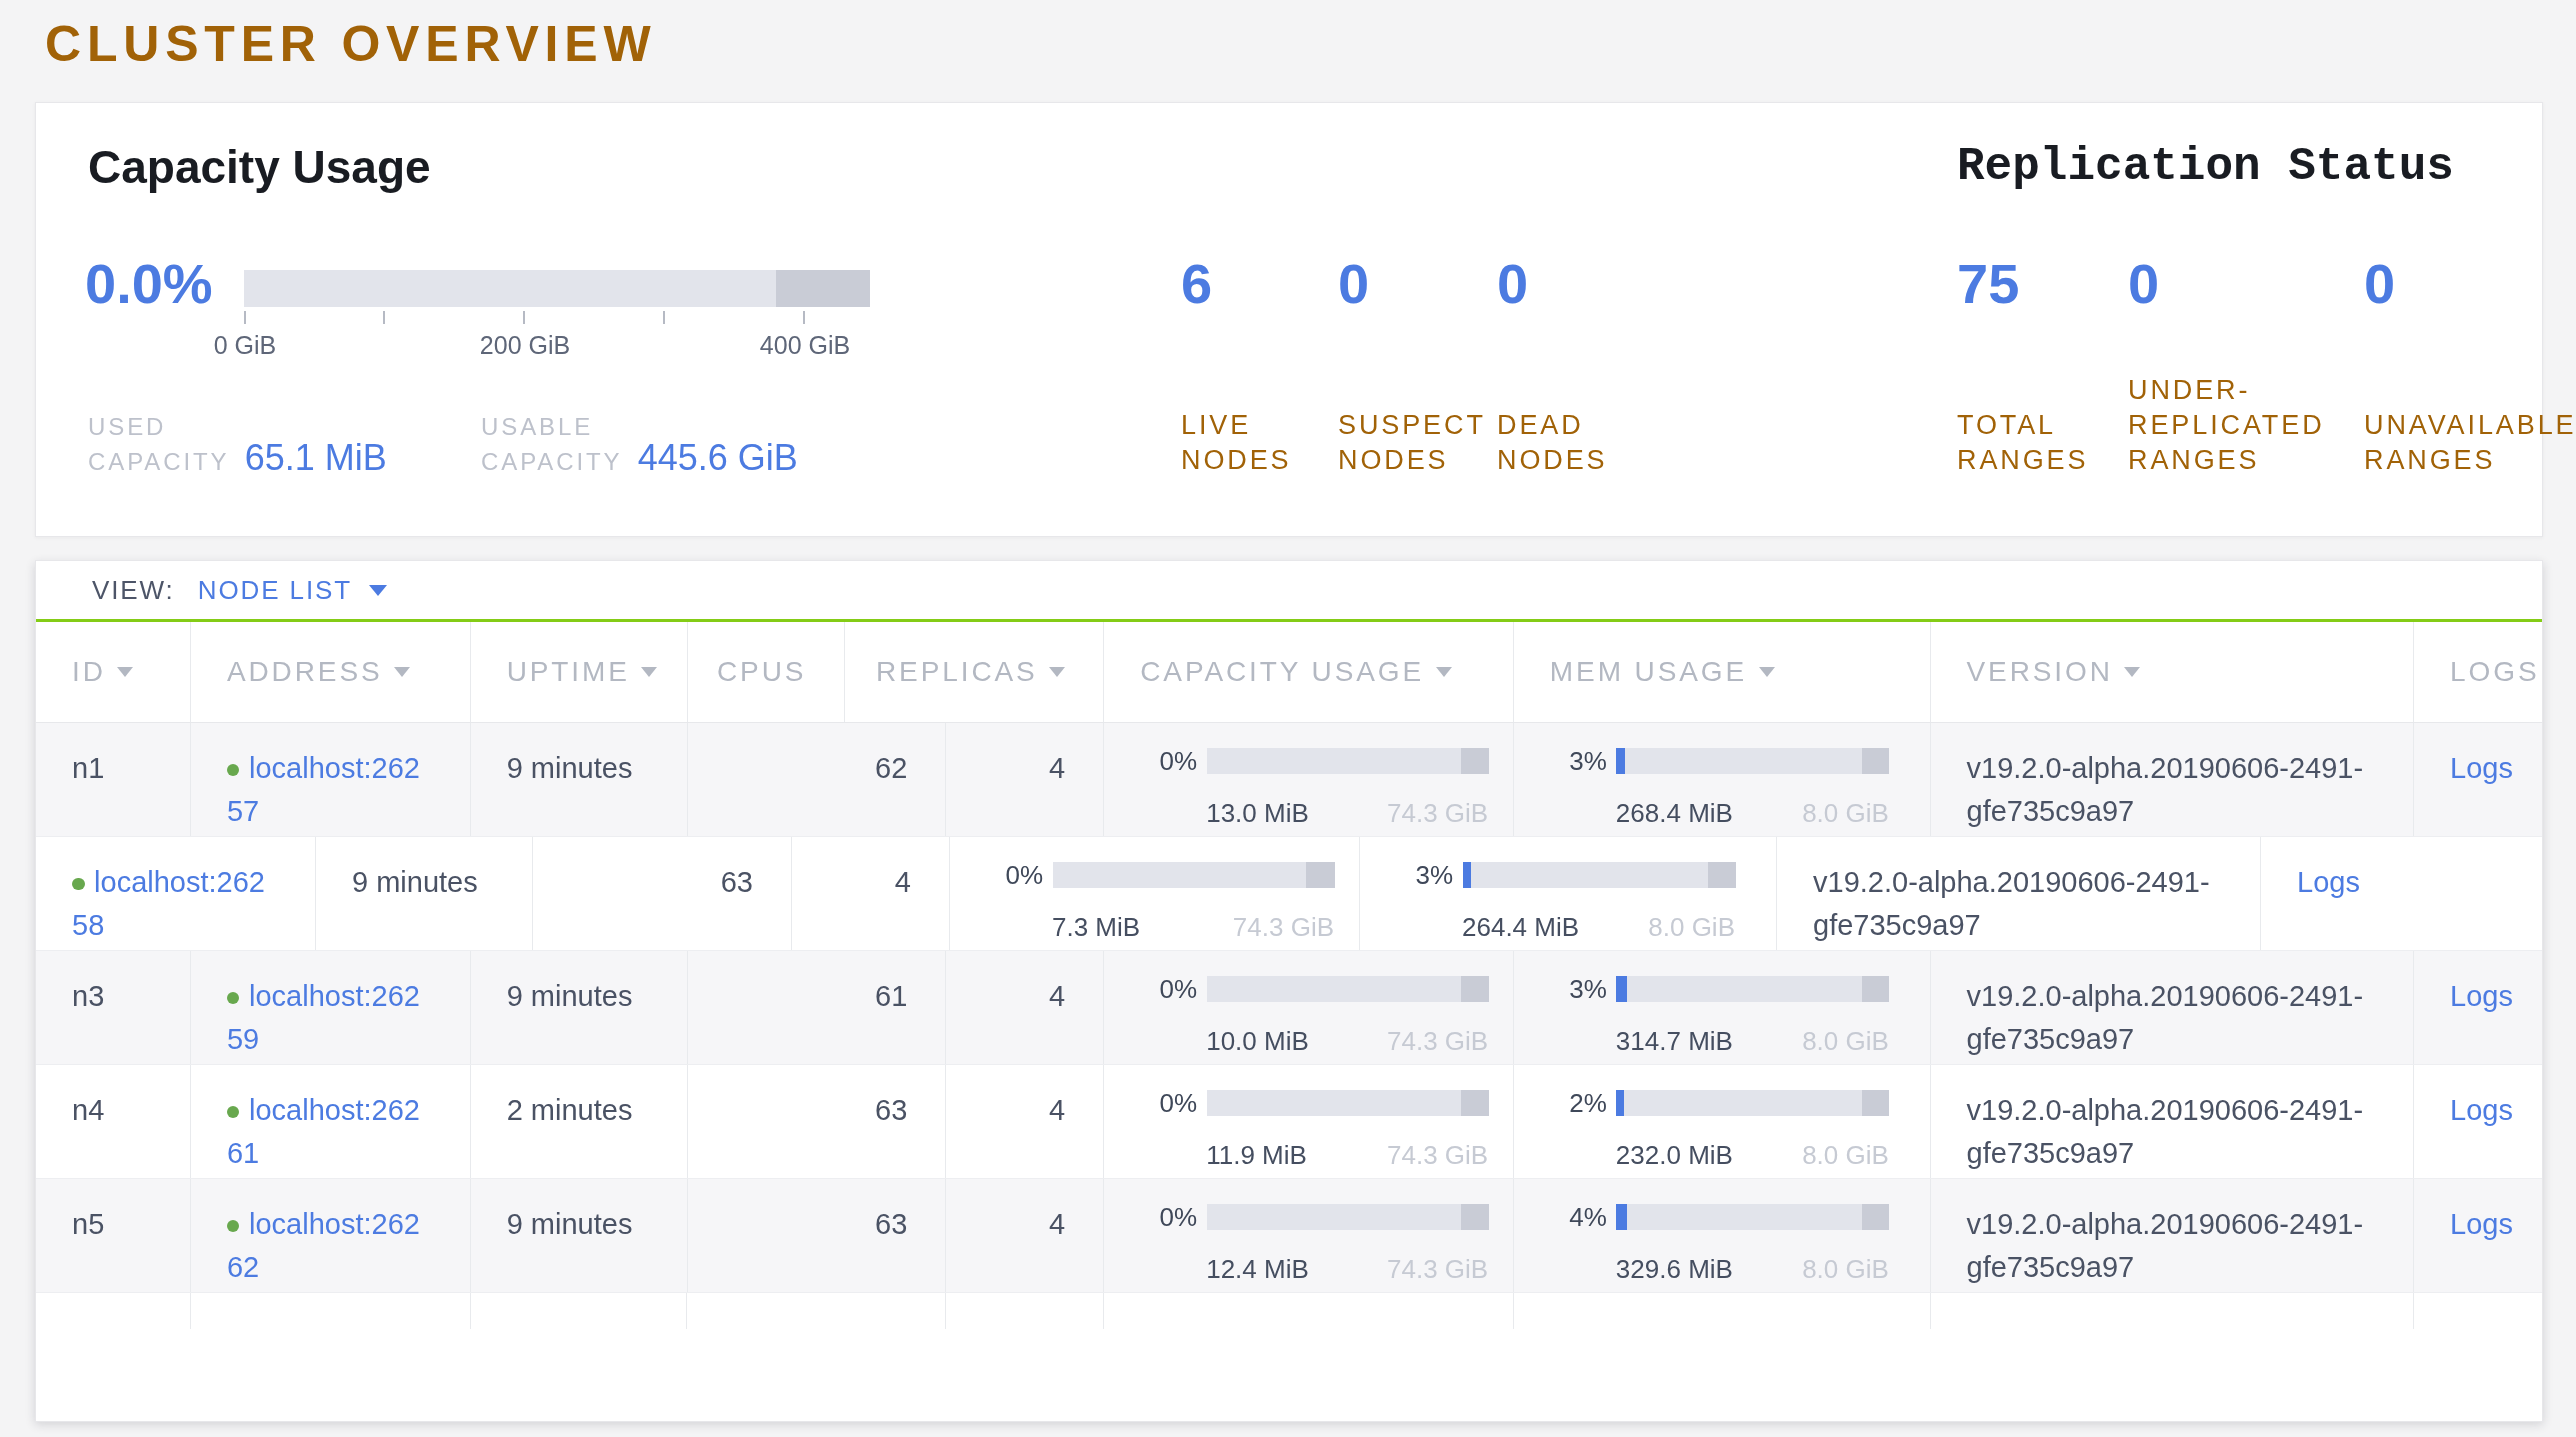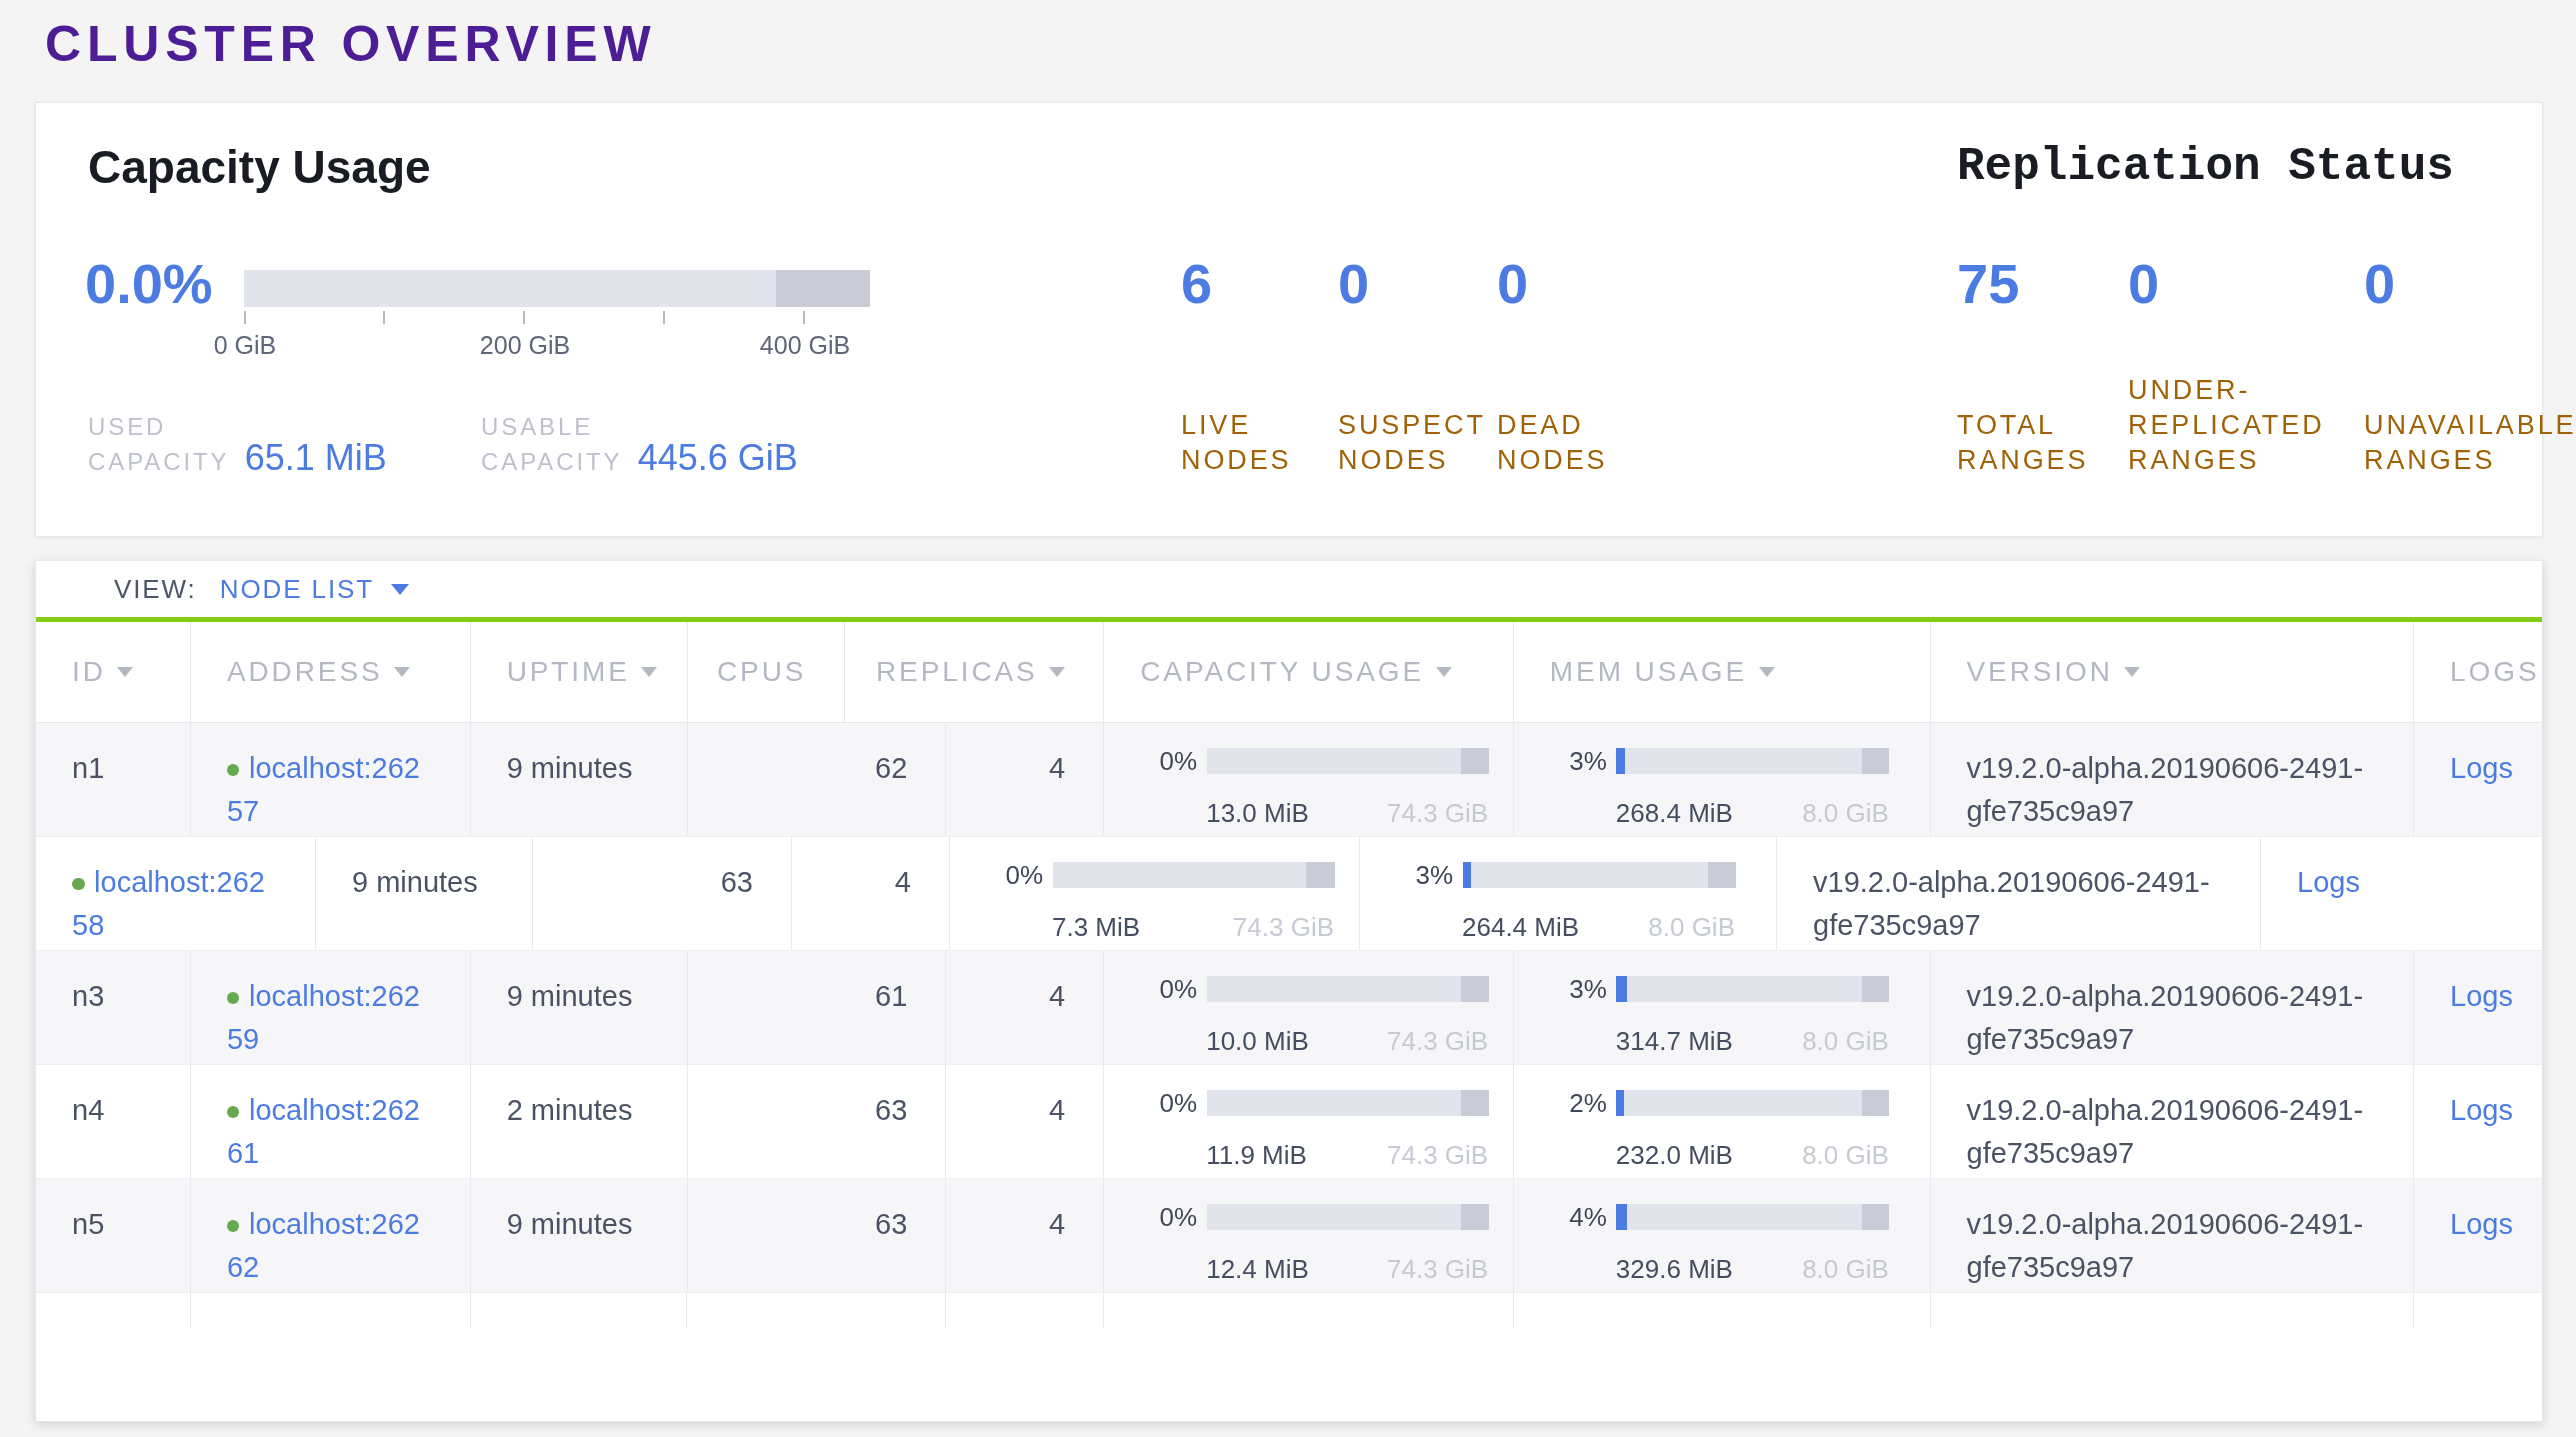--- a/index.html
+++ b/index.html
@@ -8,21 +8,21 @@
     width:2576px; height:1438px;
     background:#F4F4F5;
     font-family:"Liberation Sans","DejaVu Sans",sans-serif;
     -webkit-font-smoothing:antialiased;
   }
   .page { position:relative; width:2576px; height:1438px; overflow:hidden; }
 
   
   .page-title {
     position:absolute; left:45px; top:15.3px; margin:0;
-    font-size:50px; font-weight:700; letter-spacing:5.8px; color:#4c1d95;
+    font-size:50px; font-weight:700; letter-spacing:5.8px; color:#a16207;
   }
 
   
   .card {
     position:absolute; left:35px; width:2508px; background:#FFFFFF;
     border:1px solid #E7E7EA;
   }
   .overview-card { top:102px; height:435px; box-shadow:0 1px 3.8px rgba(30,34,48,0.05); }
   .table-card   { top:560px; height:862px; overflow:hidden; box-shadow:0 2.9px 9.6px rgba(30,34,48,0.16); }
 
@@ -67,22 +67,22 @@
   .metric {
     position:absolute; top:151px; height:224px;
     display:flex; flex-direction:column; justify-content:space-between;
   }
   .metric .lbl div { font-size:27px; line-height:35px; letter-spacing:2.9px; color:#a16207; white-space:nowrap; }
   #node-m0 { left:1145px; } #node-m1 { left:1302px; } #node-m2 { left:1461px; }
   #rep-m0  { left:1921px; } #rep-m1  { left:2092px; } #rep-m2  { left:2328px; }
 
   
   .view-bar {
-    height:61px; border-bottom:5px solid #84cc16;
-    display:flex; align-items:center; padding-left:78px;
+    height:61px; border-bottom:3px solid #84cc16;
+    display:flex; align-items:center; padding-left:56px;
   }
   .view-label { font-size:26px; letter-spacing:1.9px; color:#4D5568; }
   .view-select { display:flex; align-items:center; margin-left:23px; cursor:pointer; }
   .view-value { font-size:26px; letter-spacing:1.9px; color:#4C7BE1; }
   .caret {
     width:0; height:0; margin-left:17px;
     border-left:9.6px solid transparent; border-right:9.6px solid transparent;
     border-top:11.5px solid #4C7BE1;
   }
 

